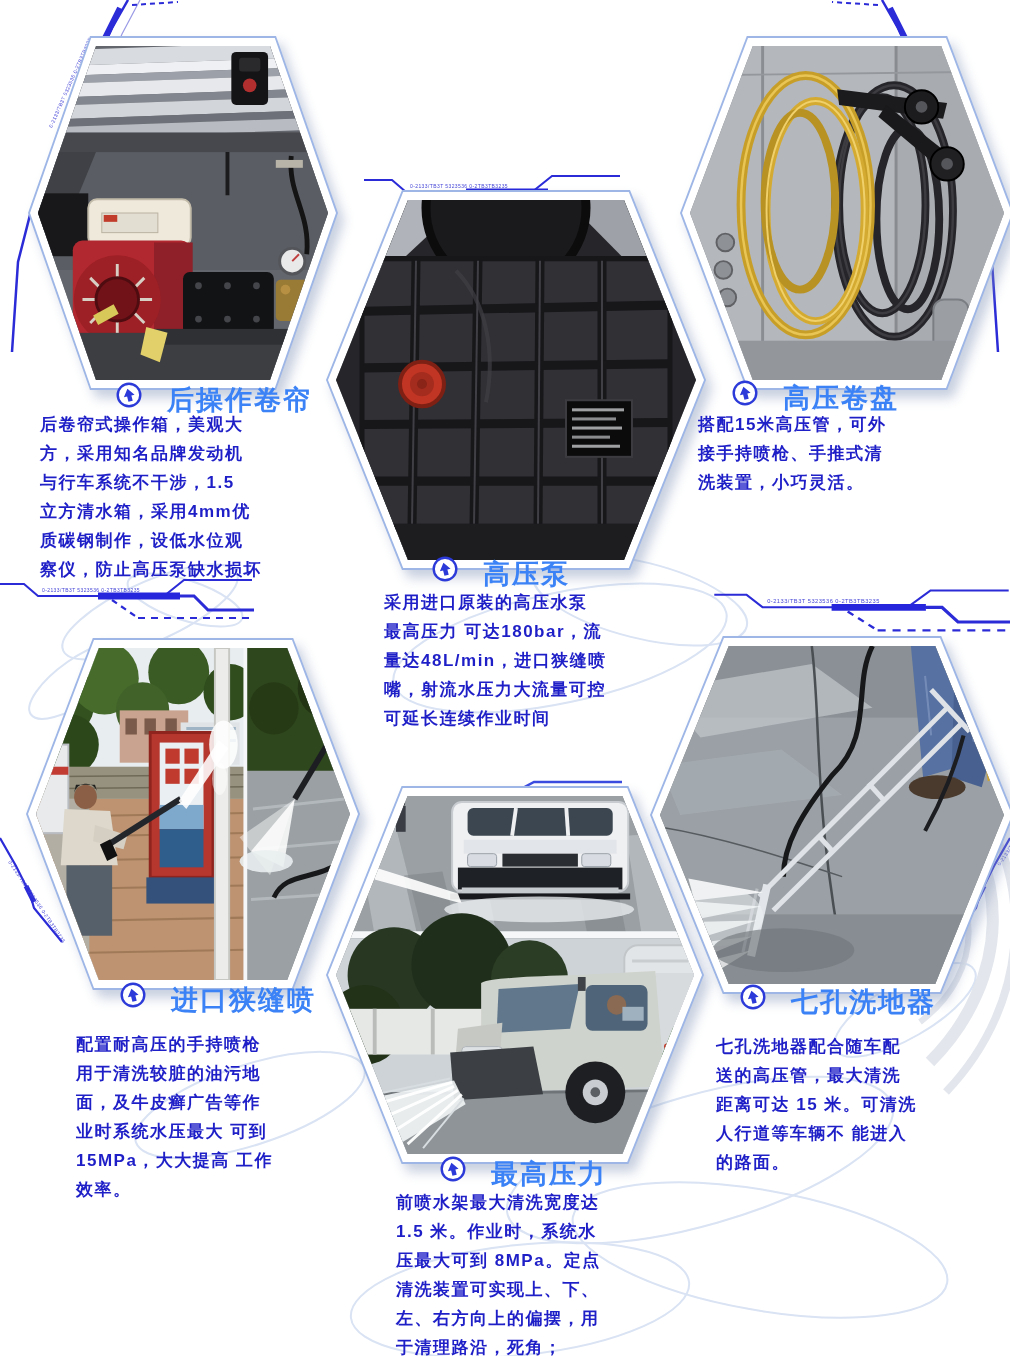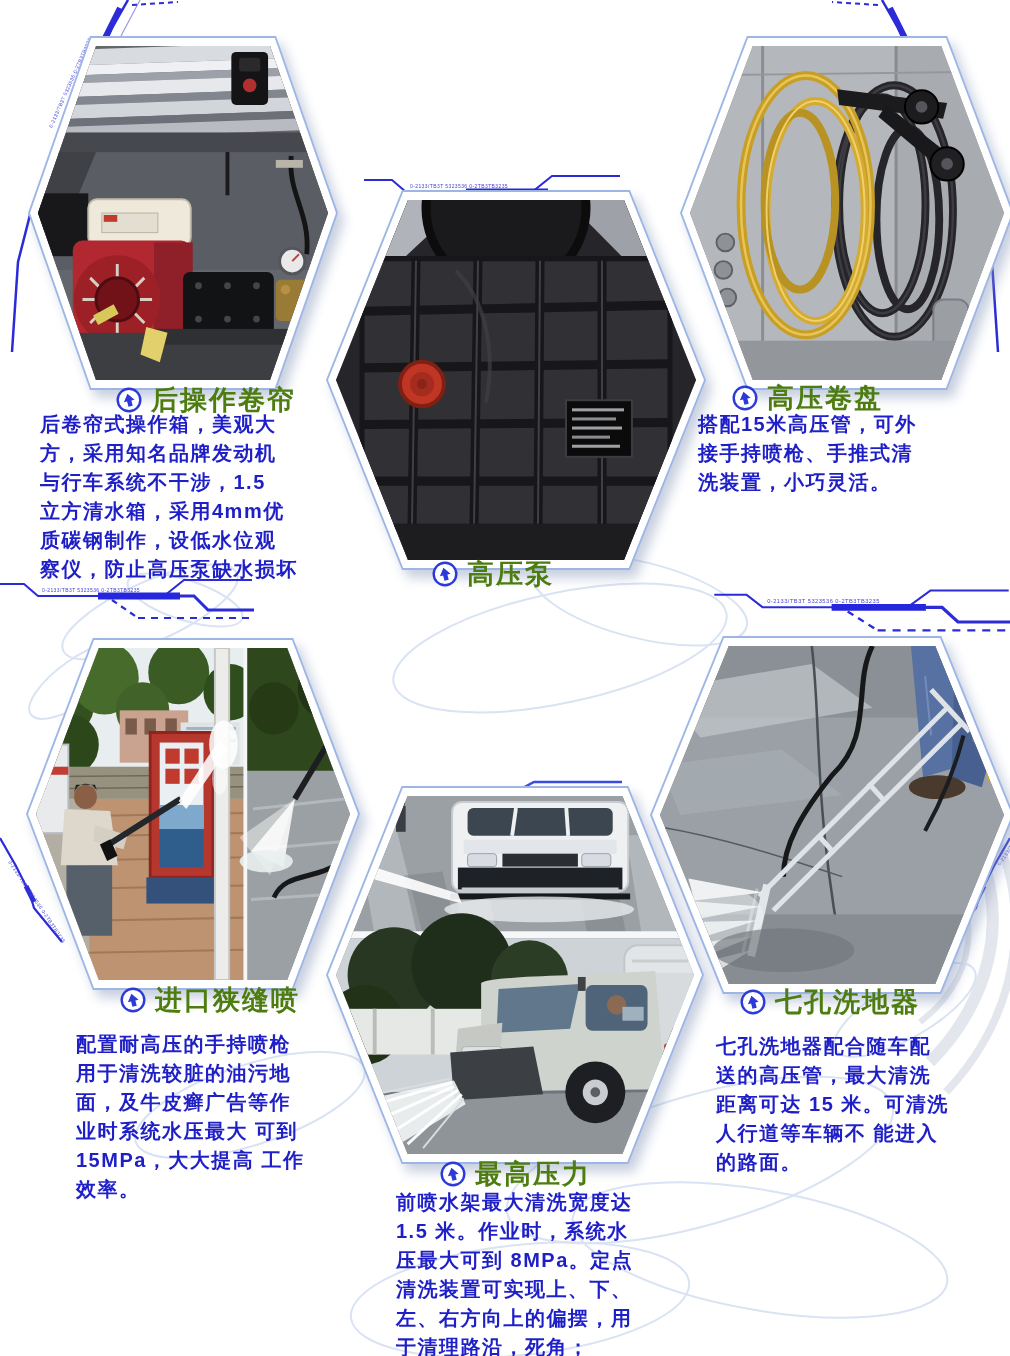--- a/index.html
+++ b/index.html
@@ -10,24 +10,24 @@
   
   .hex{position:absolute;filter:drop-shadow(6px 8px 6px rgba(130,148,185,.45));}
   .hex .h-outline{position:absolute;inset:0;background:#9db6e6;
       clip-path:polygon(20% 0,80% 0,100% 50%,80% 100%,20% 100%,0 50%);}
   .hex .h-white{position:absolute;inset:2px;background:#ffffff;
       clip-path:polygon(20% 0,80% 0,100% 50%,80% 100%,20% 100%,0 50%);}
   .hex .h-img{position:absolute;inset:10px;overflow:hidden;background:#7d8085;
       clip-path:polygon(20% 0,80% 0,100% 50%,80% 100%,20% 100%,0 50%);}
   .hex .h-img svg{width:100%;height:100%;}
   
-  .sec-title{position:absolute;display:flex;align-items:center;gap:9px;
-      color:#4d7c0f;font-size:27px;font-weight:bold;letter-spacing:2px;white-space:nowrap;}
+  .sec-title{position:absolute;display:flex;align-items:flex-start;gap:25px;
+      color:#3b82f6;font-size:27px;font-weight:bold;letter-spacing:2px;white-space:nowrap;}
   .sec-title .ic{flex:0 0 auto;}
-  .sec-body{position:absolute;color:#1f1fc8;font-size:20px;font-weight:bold;
+  .sec-body{position:absolute;color:#1f1fc8;font-size:17px;font-weight:bold;
       line-height:29px;letter-spacing:1.5px;white-space:pre-line;}
   
   .hx1{left:28px;top:36px;width:310px;height:354px;}
   .hx2{left:680px;top:36px;width:334px;height:354px;}
   .hx3{left:326px;top:190px;width:380px;height:380px;}
   .hx4{left:26px;top:638px;width:334px;height:352px;}
   .hx5{left:650px;top:636px;width:364px;height:358px;}
   .hx6{left:326px;top:786px;width:378px;height:378px;}
   .t1{left:116px;top:382px;} .b1{left:40px;top:410px;width:326px;}
   .t2{left:732px;top:380px;} .b2{left:698px;top:410px;width:312px;}
@@ -572,20 +572,25 @@
 接手持喷枪、手推式清
 洗装置，小巧灵活。</div>
 
   <div class="sec-title t3">
     <svg class="ic" width="26" height="26" viewBox="0 0 26 26">
         <circle cx="13" cy="13" r="11.3" fill="#fff" stroke="#2b3ad8" stroke-width="2.4"></circle>
         <path d="M13 6.5 L18.5 14 L15.2 14 L15.2 19.5 L10.8 19.5 L10.8 14 L7.5 14 Z" fill="#2b3ad8" transform="rotate(-14 13 13)"></path>
       </svg>
     <span>高压泵</span>
   </div>
+  <div class="sec-body b3">采用进口原装的高压水泵
+最高压力 可达180bar，流
+量达48L/min，进口狭缝喷
+嘴，射流水压力大流量可控
+可延长连续作业时间</div>
 
   <div class="sec-title t4">
     <svg class="ic" width="26" height="26" viewBox="0 0 26 26">
         <circle cx="13" cy="13" r="11.3" fill="#fff" stroke="#2b3ad8" stroke-width="2.4"></circle>
         <path d="M13 6.5 L18.5 14 L15.2 14 L15.2 19.5 L10.8 19.5 L10.8 14 L7.5 14 Z" fill="#2b3ad8" transform="rotate(-14 13 13)"></path>
       </svg>
     <span>进口狭缝喷</span>
   </div>
   <div class="sec-body b4">配置耐高压的手持喷枪
 用于清洗较脏的油污地

